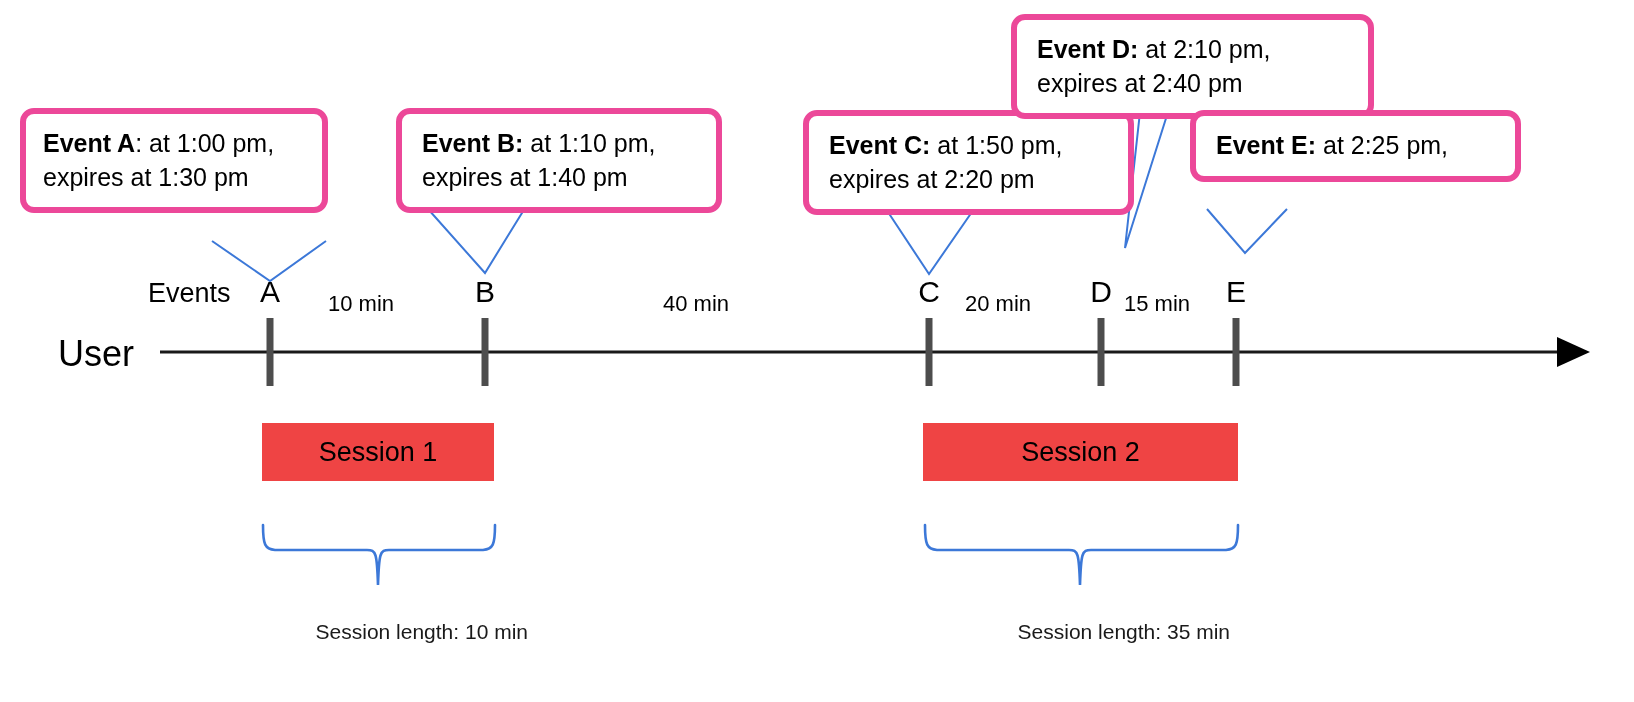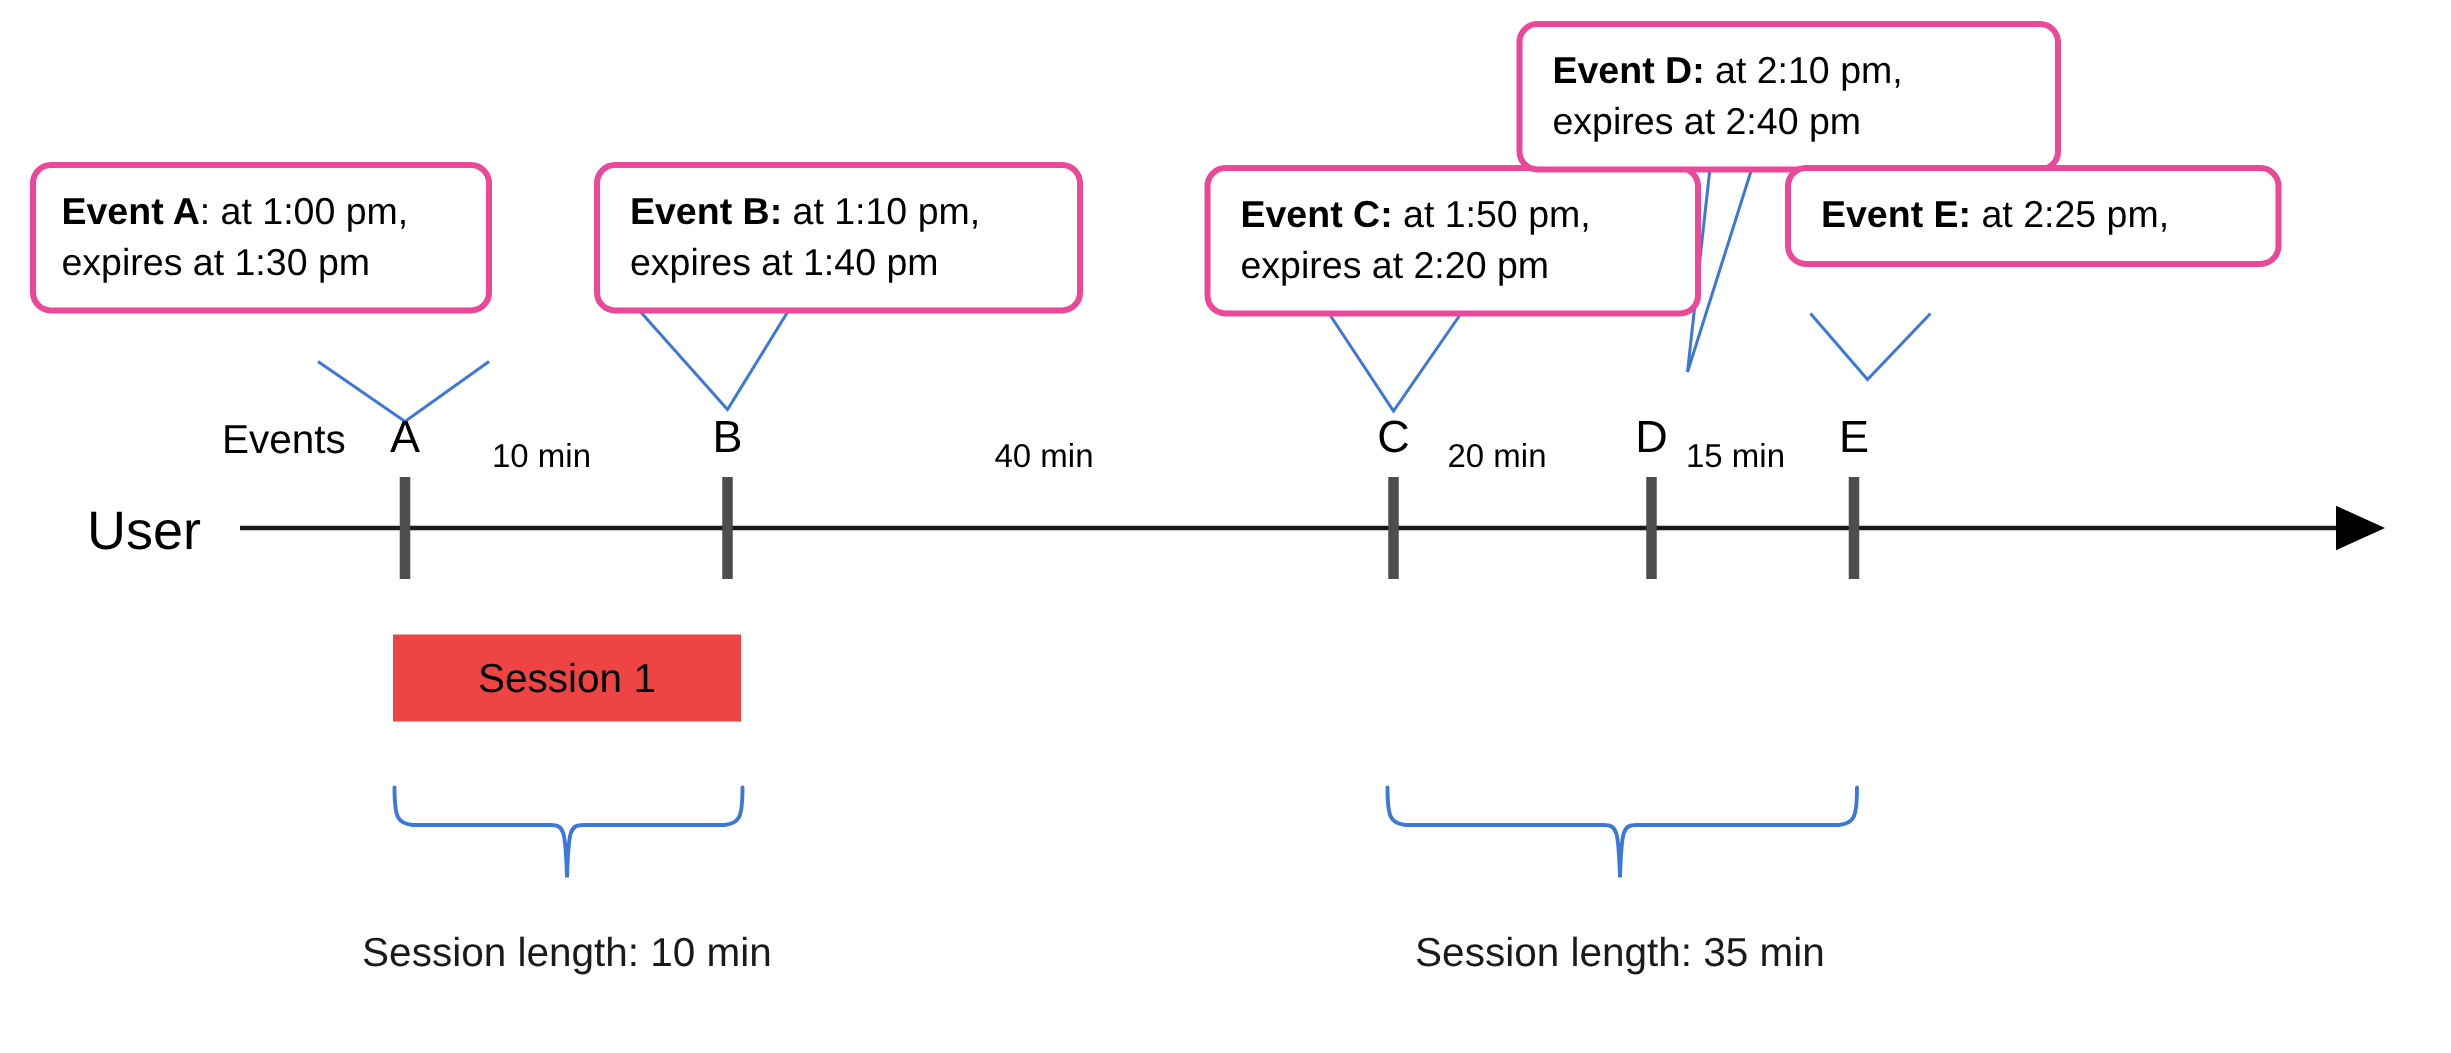--- a/index.html
+++ b/index.html
@@ -24,21 +24,21 @@
     top: 0;
     width: 1634px;
     height: 702px;
     overflow: visible;
   }
 
   
   .callout {
     position: absolute;
     box-sizing: border-box;
-    border: 4px solid #ec4899;
+    border: 6px solid #ec4899;
     border-radius: 14px;
     background: #ffffff;
     padding: 13px 18px 13px 20px;
     font-size: 25px;
     line-height: 1.34;
     white-space: nowrap;
     color: #000000;
     z-index: 5;
   }
   .callout .ev-name { font-weight: bold; }
@@ -79,23 +79,23 @@
     align-items: center;
     justify-content: center;
     font-size: 27px;
     color: #000000;
     white-space: nowrap;
   }
 
   
   .session-len {
     position: absolute;
-    font-size: 27px;
+    font-size: 21px;
     color: #1a1a1a;
-    text-align: center;
+    text-align: right;
     white-space: nowrap;
   }
 </style>
 </head>
 <body>
 
 <div id="canvas">
 
   <svg class="layer" viewBox="0 0 1634 702">
 
@@ -175,18 +175,21 @@
 
   <div class="gap-label" style="left:328px; top:291px; width:100px;">10 min</div>
   <div class="gap-label" style="left:663px; top:291px; width:100px;">40 min</div>
   <div class="gap-label" style="left:965px; top:291px; width:100px;">20 min</div>
   <div class="gap-label" style="left:1124px; top:291px; width:92px;">15 min</div>
 
   <div class="session-box" style="left:262px; top:423px; width:232px; height:58px;">
     <span>Session 1</span>
   </div>
 
+  <div class="session-box" style="left:923px; top:423px; width:315px; height:58px;">
+    <span>Session 2</span>
+  </div>
 
   <div class="session-len" style="left:228px; top:620px; width:300px;">Session length: 10 min</div>
 
   <div class="session-len" style="left:930px; top:620px; width:300px;">Session length: 35 min</div>
 
 </div>
 
 </body></html>

